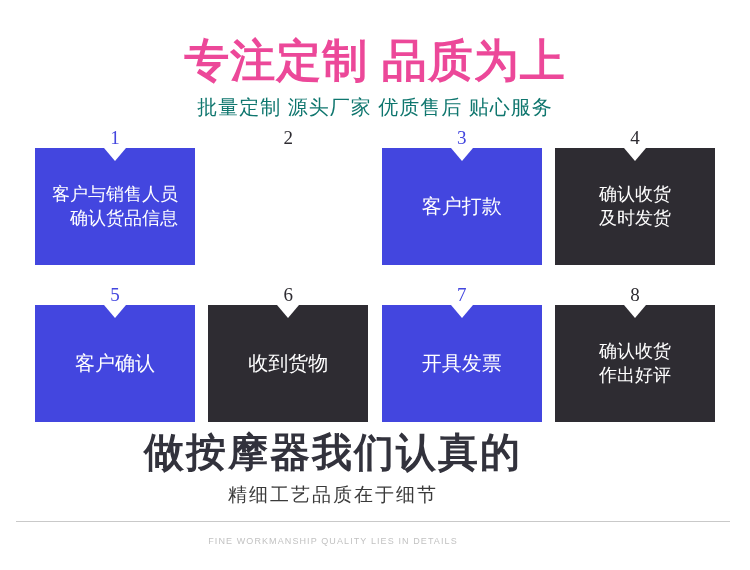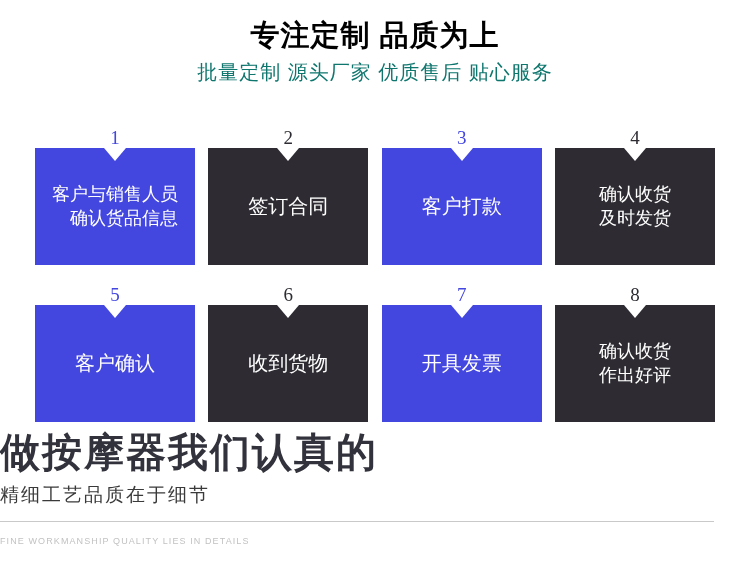--- a/index.html
+++ b/index.html
@@ -22,26 +22,27 @@
     position: relative;
     background: #ffffff;
   }
 
   
   .header {
     text-align: center;
     padding-top: 18px;
   }
   .header-title {
-    font-size: 29px;
+    font-size: 45px;
     font-weight: bold;
-    color: #000000;
+    color: #ec4899;
     letter-spacing: 1px;
     line-height: 1.18;
     white-space: nowrap;
+    margin-top: 16px;
   }
   .header-subtitle {
     margin-top: 8px;
     font-size: 20px;
     font-weight: normal;
     color: #0f766e;
     letter-spacing: 1px;
     line-height: 1.2;
     white-space: nowrap;
   }
@@ -105,23 +106,24 @@
   }
 
   .theme-blue .step-box { background: #4346df; }
   .theme-blue .step-num { color: #4346df; }
   .theme-dark .step-box { background: #2e2c32; }
   .theme-dark .step-num { color: #2e2c32; }
 
   
   .footer {
     position: absolute;
-    left: 0;
+    left: 16px;
     top: 428px;
     width: 634px;
+    text-align: center;
   }
   .footer-title {
     font-size: 40px;
     font-weight: bold;
     color: #32323c;
     letter-spacing: 2px;
     line-height: 1.2;
     white-space: nowrap;
   }
   .footer-subtitle {
@@ -165,24 +167,20 @@
         <div class="step-num">1</div>
         <div class="step-box">
           <span class="notch"></span>
           <span class="step-label small">客户与销售人员
 确认货品信息</span>
         </div>
       </div>
 
       <div class="step theme-dark">
         <div class="step-num">2</div>
-        <div class="step-box">
-          <span class="notch"></span>
-          <span class="step-label">签订合同</span>
-        </div>
       </div>
 
       <div class="step theme-blue">
         <div class="step-num">3</div>
         <div class="step-box">
           <span class="notch"></span>
           <span class="step-label">客户打款</span>
         </div>
       </div>
 

